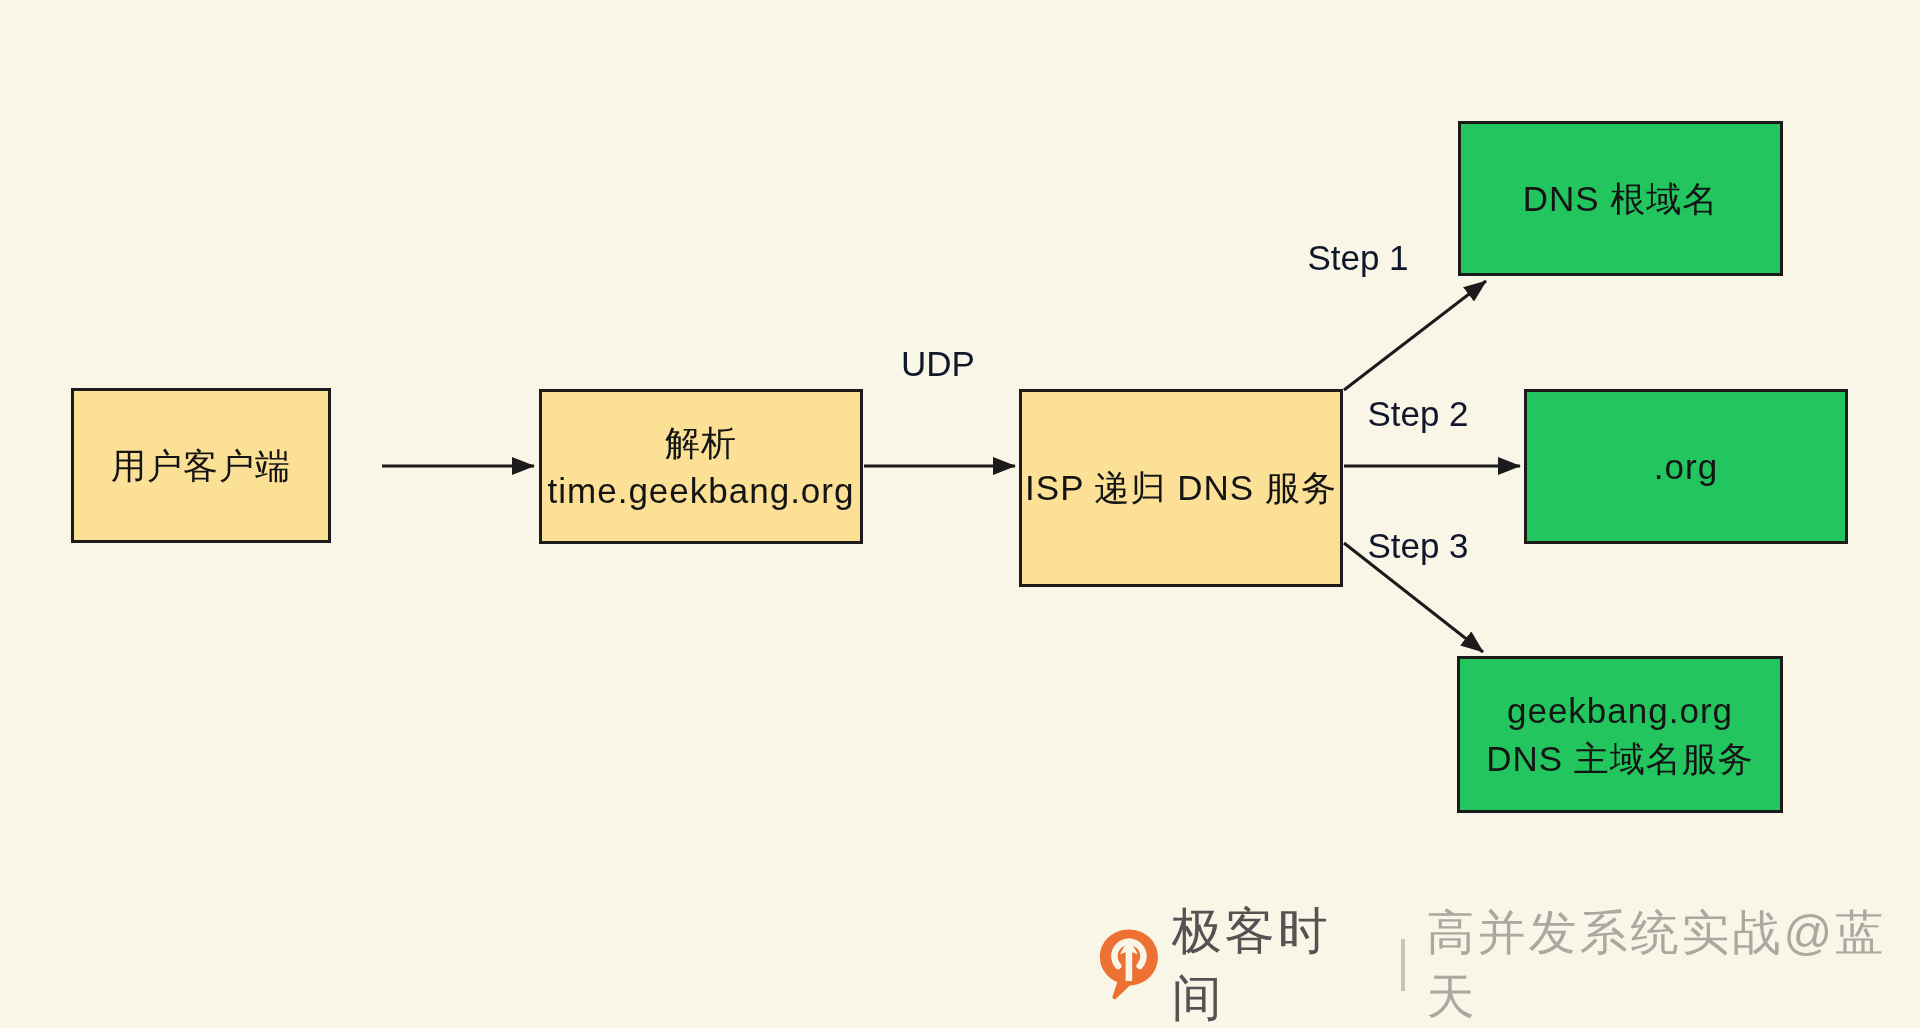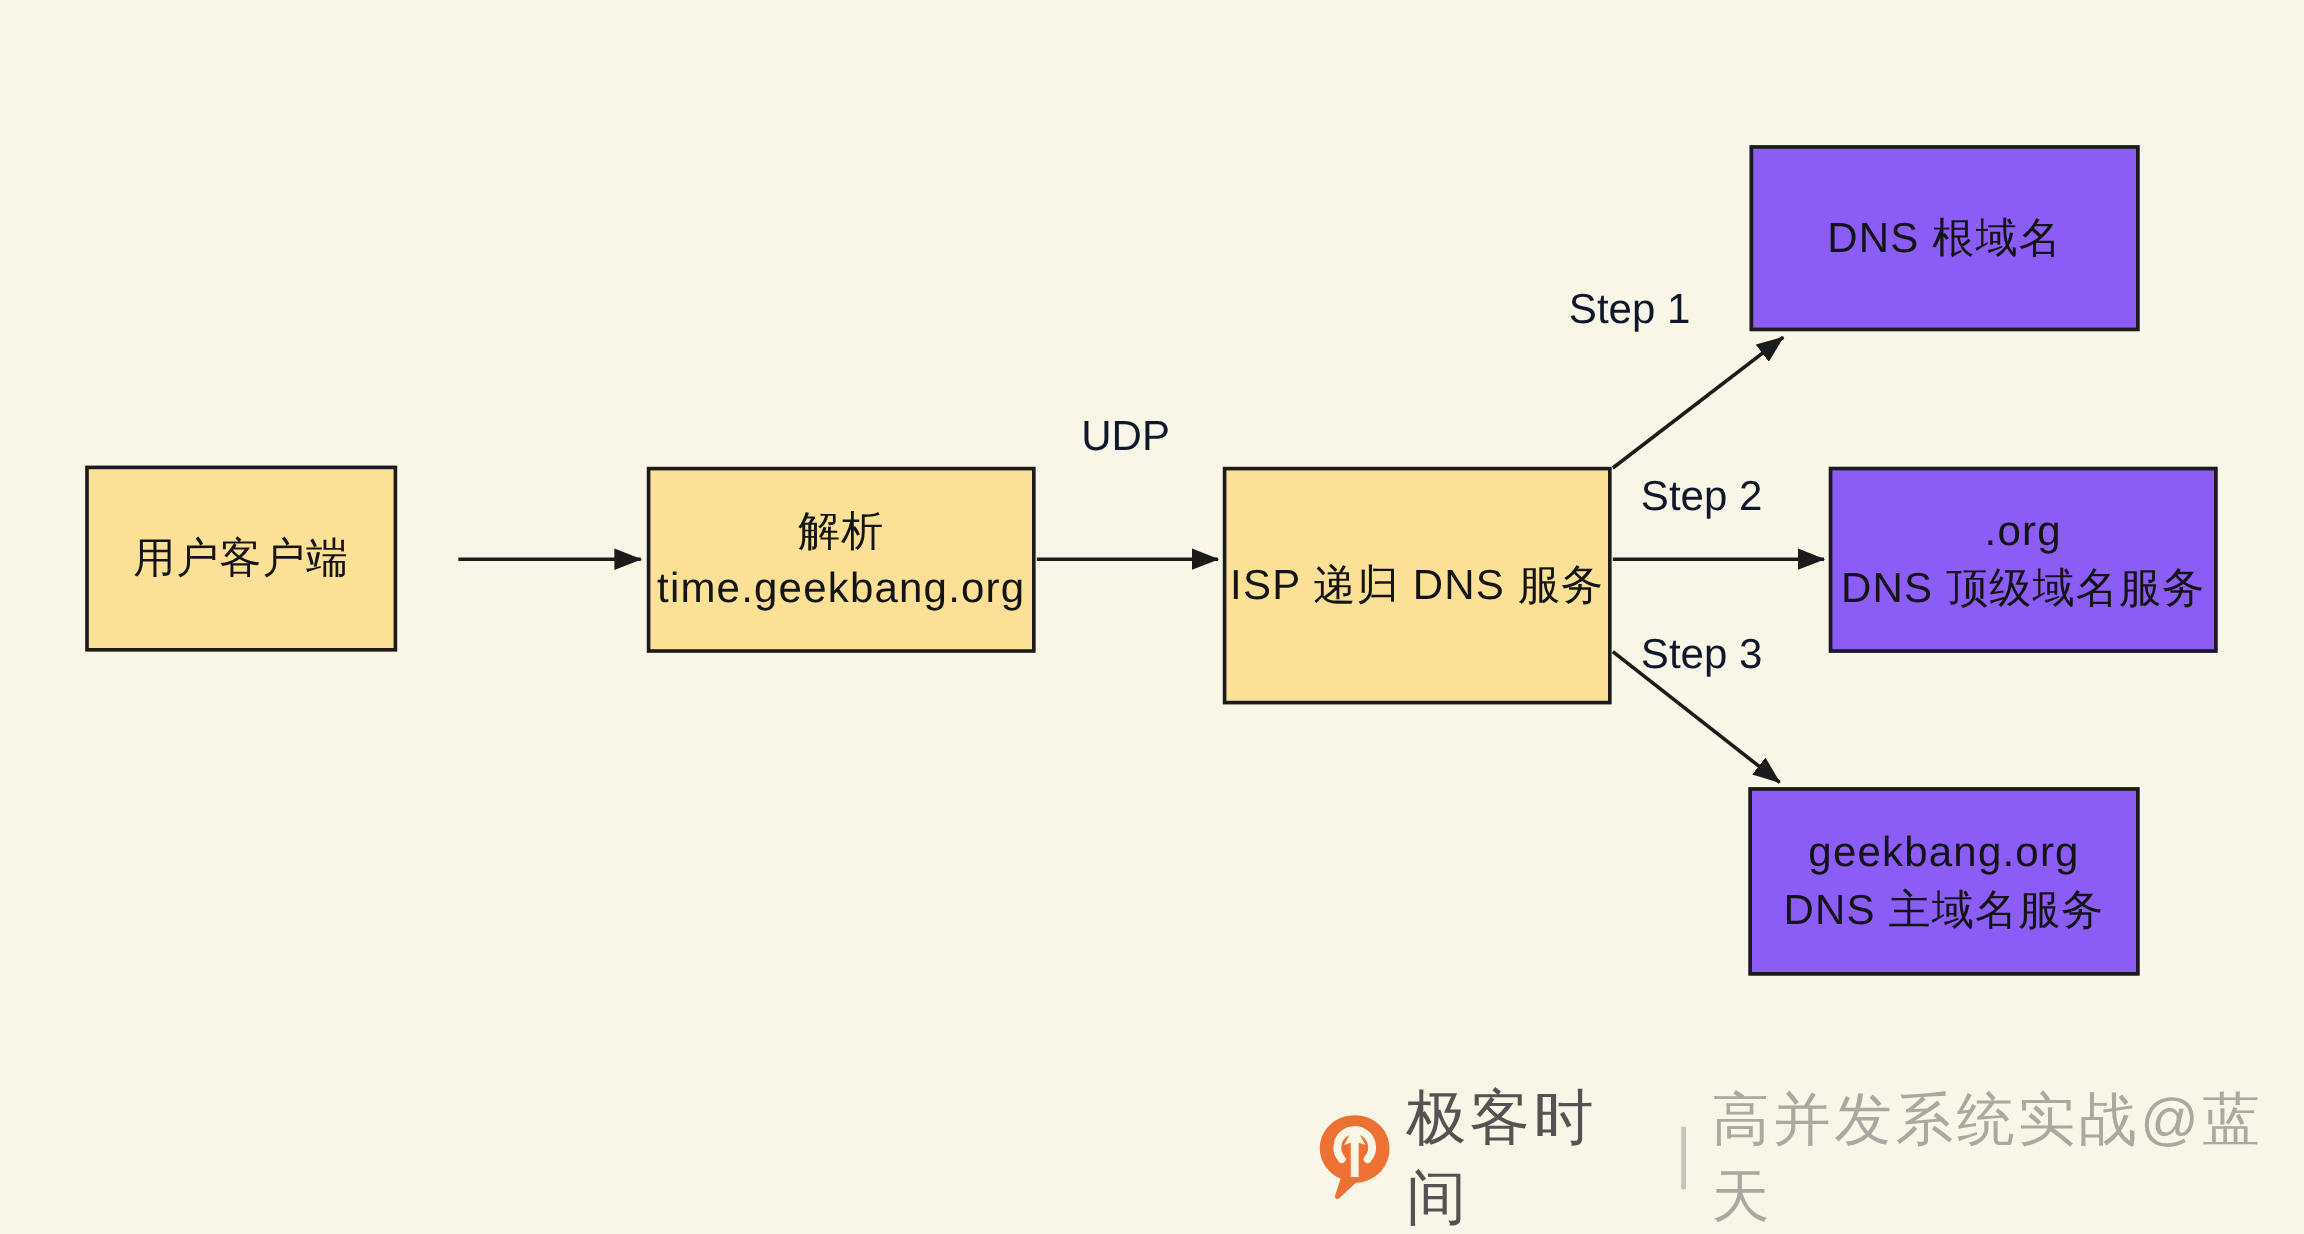--- a/index.html
+++ b/index.html
@@ -26,21 +26,21 @@
     flex-direction: column;
     align-items: center;
     justify-content: center;
     text-align: center;
     font-size: 35px;
     line-height: 48px;
     color: #141414;
     letter-spacing: 1px;
   }
   .node-yellow { background: #FBE095; }
-  .node-blue  { background: #8b5cf6; }
+  .node-blue  { background: #22c55e; }
 
   #node-client  { left:  71px; top: 388px; width: 260px; height: 155px; }
   #node-resolve { left: 539px; top: 389px; width: 324px; height: 155px; justify-content: center; }
   #node-isp     { left:1019px; top: 389px; width: 324px; height: 198px; }
   #node-root    { left:1458px; top: 121px; width: 325px; height: 155px; }
   #node-tld     { left:1524px; top: 389px; width: 324px; height: 155px; }
   #node-auth    { left:1457px; top: 656px; width: 326px; height: 157px; }
 
   .edge-label {
     position: absolute;
@@ -110,21 +110,20 @@
   <div class="node node-yellow" id="node-isp">
     <span>ISP 递归 DNS 服务</span>
   </div>
 
   <div class="node node-blue" id="node-root">
     <span>DNS 根域名</span>
   </div>
 
   <div class="node node-blue" id="node-tld">
     <span>.org</span>
-    <span>DNS 顶级域名服务</span>
   </div>
 
   <div class="node node-blue" id="node-auth">
     <span>geekbang.org</span>
     <span>DNS 主域名服务</span>
   </div>
 
   <div class="edge-label" id="label-udp">UDP</div>
   <div class="edge-label" id="label-step1">Step 1</div>
   <div class="edge-label" id="label-step2">Step 2</div>

